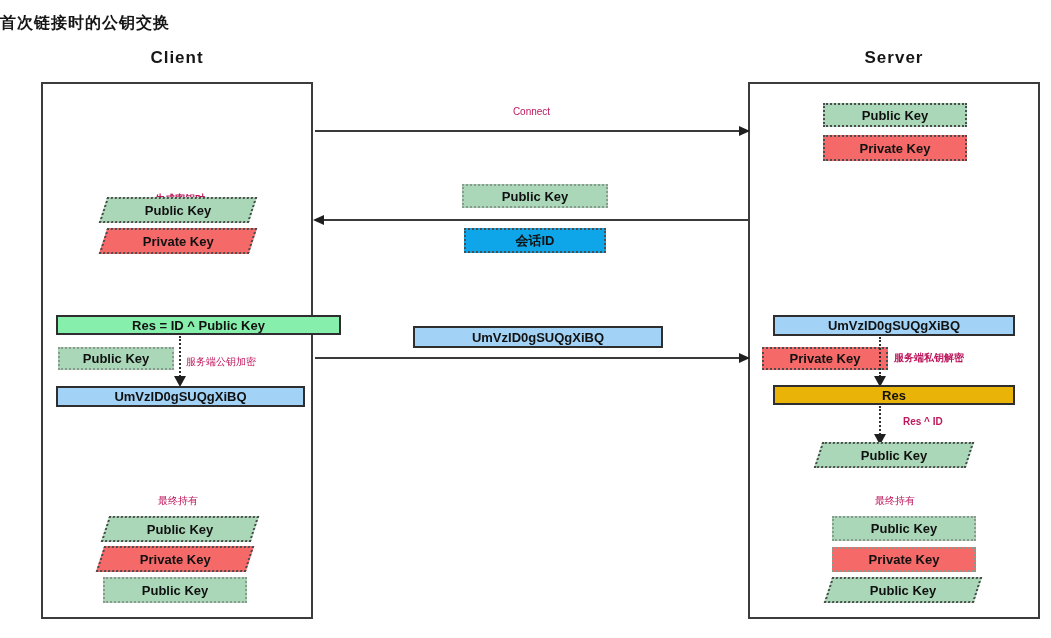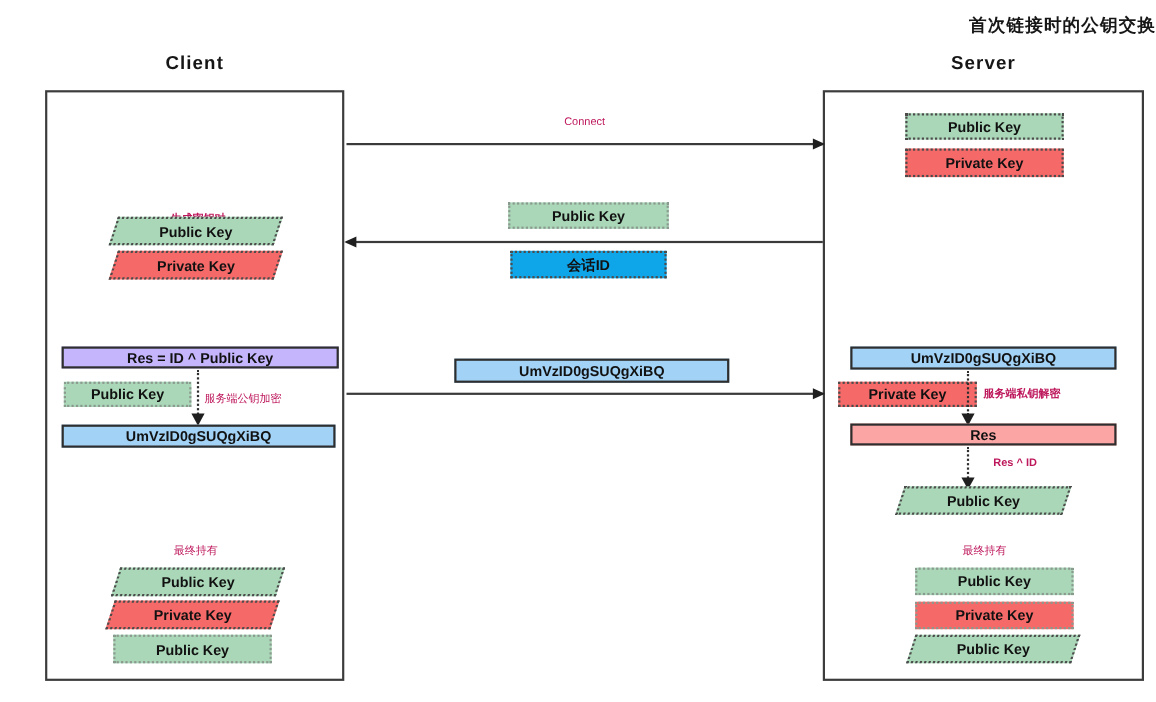--- a/index.html
+++ b/index.html
@@ -1,21 +1,21 @@
 <!DOCTYPE html>
 <html><head>
 <meta charset="utf-8">
 <style>
   html,body{margin:0;padding:0;background:#ffffff;}
   .canvas{
     position:relative;width:1051px;height:638px;background:#ffffff;overflow:hidden;
     font-family:"Liberation Sans", sans-serif;color:#161616;
   }
   .title{
-    position:absolute;left:0;top:13px;width:1051px;text-align:right;
+    position:absolute;left:0;top:13px;width:1051px;text-align:left;
     font-size:16px;font-weight:bold;letter-spacing:1px;
   }
   .lane-header{position:absolute;text-align:center;font-size:17px;font-weight:bold;letter-spacing:1px;}
   .lane-box{position:absolute;border:2px solid #3c3c3c;background:#ffffff;box-sizing:border-box;}
 
   .kbox{
     position:absolute;display:flex;align-items:center;justify-content:center;
     font-size:13px;font-weight:bold;box-sizing:border-box;color:#111;white-space:nowrap;
   }
   .dotted{border:2px dotted #4c4c4c;}
@@ -72,21 +72,21 @@
   <div class="h-arrow right" style="left:315px;top:357px;width:433px;"></div>
 
   <div class="note note-center" style="left:80px;top:192px;width:200px;font-weight:bold;">生成密钥对</div>
   <div class="kbox dotted para" style="left: 103px; top: 197px; width: 150px; height: 26px; background-color: rgb(170, 215, 184);">
       <span>Public Key</span>
     </div>
   <div class="kbox dotted para" style="left: 103px; top: 228px; width: 150px; height: 26px; background-color: rgb(245, 105, 105);">
       <span>Private Key</span>
     </div>
 
-  <div class="kbox solidb" style="left: 56px; top: 315px; width: 252px; height: 20px; background-color: #c4b5fd;">
+  <div class="kbox solidb" style="left: 56px; top: 315px; width: 285px; height: 20px; background-color: #86efac;">
       <span>Res = ID ^ Public Key</span>
     </div>
   <div class="kbox dotted-light" style="left: 58px; top: 347px; width: 116px; height: 23px; background-color: rgb(170, 215, 184);">
       <span>Public Key</span>
     </div>
   <div class="v-arrow" style="left:179px;top:336px;height:41px;"></div>
   <div class="note" style="left:186px;top:355px;">服务端公钥加密</div>
   <div class="kbox solidb" style="left: 56px; top: 386px; width: 249px; height: 21px; background-color: rgb(162, 210, 245);">
       <span>UmVzID0gSUQgXiBQ</span>
     </div>
@@ -110,21 +110,21 @@
     </div>
 
   <div class="kbox solidb" style="left: 773px; top: 315px; width: 242px; height: 21px; background-color: rgb(162, 210, 245);">
       <span>UmVzID0gSUQgXiBQ</span>
     </div>
   <div class="kbox dotted" style="left: 762px; top: 347px; width: 126px; height: 23px; background-color: rgb(245, 105, 105);">
       <span>Private Key</span>
     </div>
   <div class="v-arrow" style="left:879px;top:337px;height:40px;"></div>
   <div class="note" style="left:894px;top:351px;font-weight:bold;">服务端私钥解密</div>
-  <div class="kbox solidb" style="left: 773px; top: 385px; width: 242px; height: 20px; background-color: #fca5a5; text-align: center;">
+  <div class="kbox solidb" style="left: 773px; top: 385px; width: 242px; height: 20px; background-color: #eab308; text-align: center;">
       <span>Res</span>
     </div>
 
   <div class="v-arrow" style="left:879px;top:406px;height:29px;"></div>
   <div class="note" style="left:903px;top:416px;font-weight:bold;">Res ^ ID</div>
   <div class="kbox dotted para" style="left: 818px; top: 442px; width: 152px; height: 26px; background-color: rgb(170, 215, 184);">
       <span>Public Key</span>
     </div>
 
   <div class="note note-center" style="left:795px;top:494px;width:200px;">最终持有</div>

